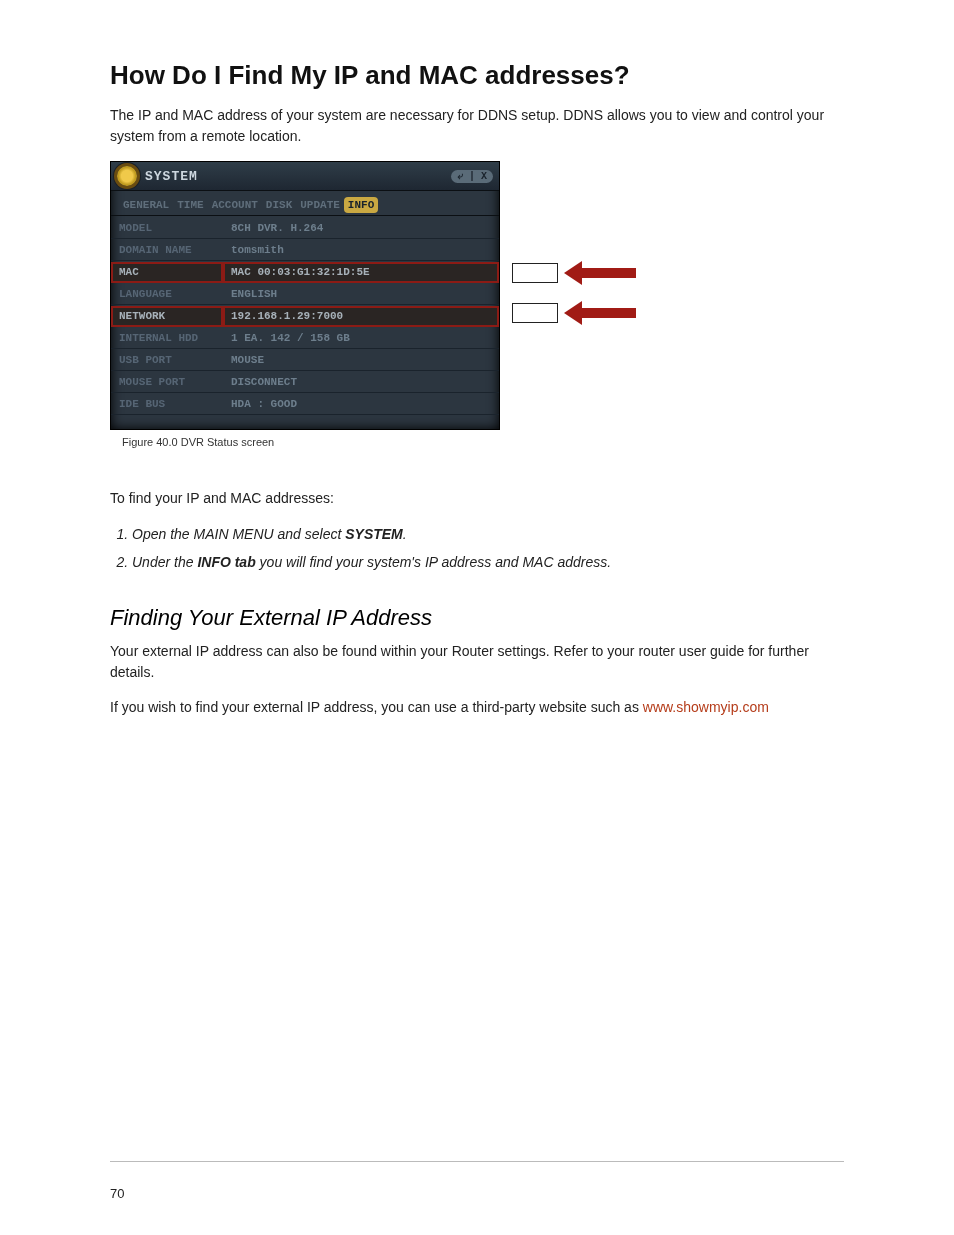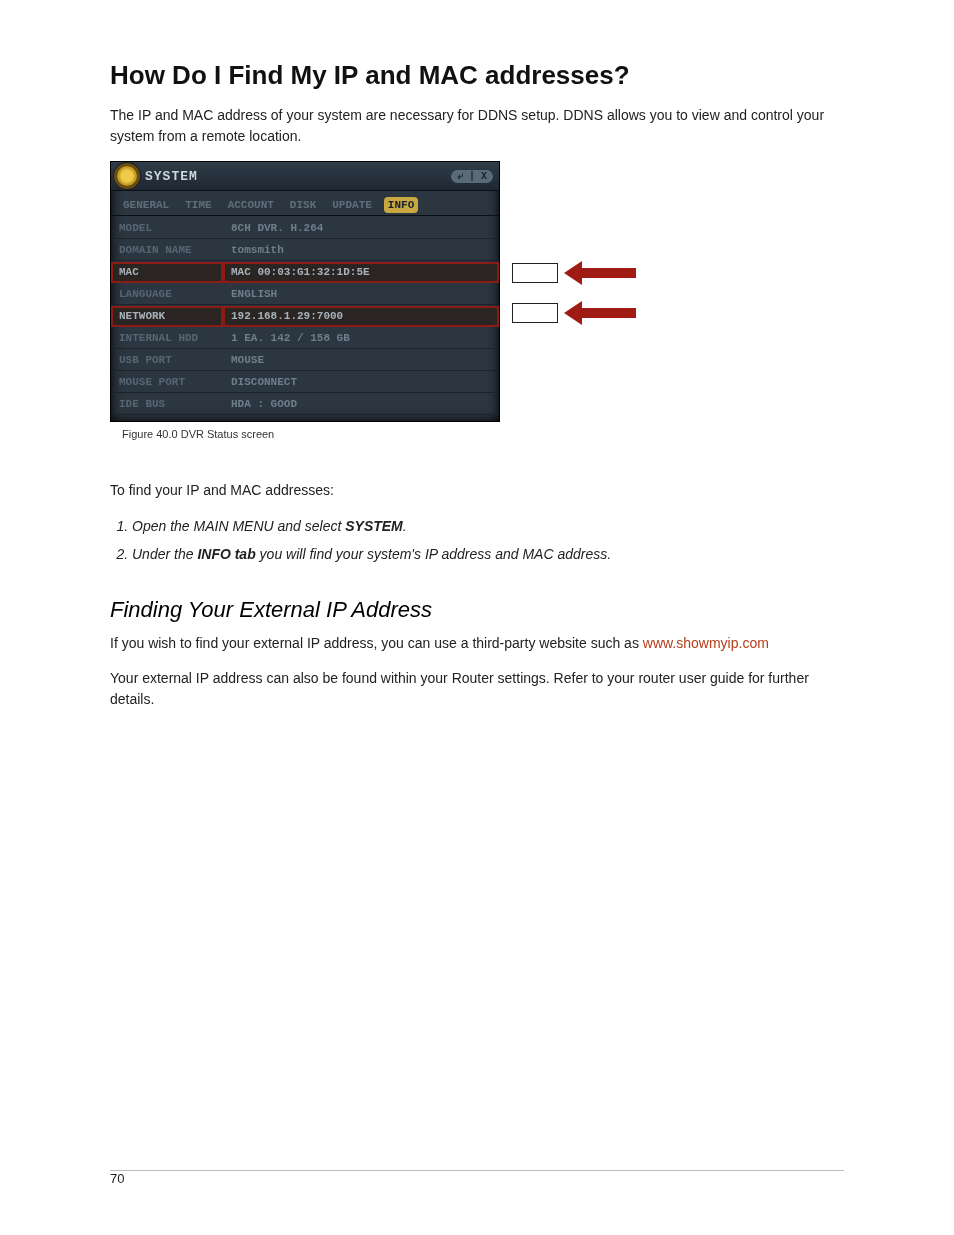--- a/index.html
+++ b/index.html
@@ -74,33 +74,33 @@
     position: relative;
   }
   .dvr-system-label {
     color: #cdd7df; font-size: 13px; font-weight: 700; letter-spacing: 1px;
   }
   .win-controls {
     background: #5a6b78; border-radius: 8px; padding: 1px 6px;
     color: #1a232c; font-size: 10px; font-weight: 700;
   }
   .tabs-row {
-    display: flex; gap: 8px; padding: 6px 8px 2px 8px;
+    display: flex; gap: 0; padding: 6px 8px 2px 8px;
     border-bottom: 1px solid #0b0f13; font-size: 11px; font-weight: 700;
     color: #5f6e7b;
   }
   .tab { padding: 2px 4px; }
   .tab.active {
     background: #c9a842; color: #18222c; border-radius: 4px;
   }
   .info-grid {
     display: grid;
     grid-template-columns: 112px 1fr;
     row-gap: 1px;
-    padding: 2px 0 6px 0;
+    padding: 2px 0 14px 0;
     font-size: 11px; font-weight: 700;
   }
   .info-label {
     padding: 4px 8px; color: #566574;
     border-bottom: 1px solid #1a232c;
   }
   .info-value {
     padding: 4px 8px; color: #6d7e8c;
     border-bottom: 1px solid #1a232c;
   }
@@ -139,23 +139,23 @@
   }
   .figure-caption {
     font-size: 11px; color: #333; margin: 4px 0 40px 12px;
   }
   ol.steps {
     font-size: 14px; line-height: 1.7; margin: 0 0 20px 0; padding-left: 22px;
   }
   ol.steps li { margin-bottom: 4px; font-style: italic; }
   .page-footer {
     position: absolute;
-    left: 110px; right: 110px; bottom: 49px;
+    left: 110px; right: 110px; bottom: 34px;
     border-top: 1px solid #bbb;
-    padding-top: 0;
+    padding-top: 24px;
     font-size: 13px;
   }
   b { font-weight: 700; }
 </style>
 </head>
 <body>
 
 <div class="page">
 
 
@@ -218,24 +218,24 @@
 
   <p class="body">To find your IP and MAC addresses:</p>
 
   <ol class="steps" id="steps-list">
       <li><span>Open the MAIN MENU and select </span><b>SYSTEM</b><span>.</span></li>
       <li><span>Under the </span><b>INFO tab</b><span> you will find your system's IP address and MAC address.</span></li>
     </ol>
 
   <h2 class="subheading">Finding Your External IP Address</h2>
 
+  <p class="body">Your external IP address can also be found within your Router settings. Refer to your router user guide for further details.</p>
+
   <p class="body">
     <span>If you wish to find your external IP address, you can use a third-party website such as </span>
     <a class="link" href="#">www.showmyip.com</a>
   </p>
 
-  <p class="body">Your external IP address can also be found within your Router settings. Refer to your router user guide for further details.</p>
-
   <div class="page-footer">
     <span>70</span>
   </div>
 
 </div>
 
 </body></html>

